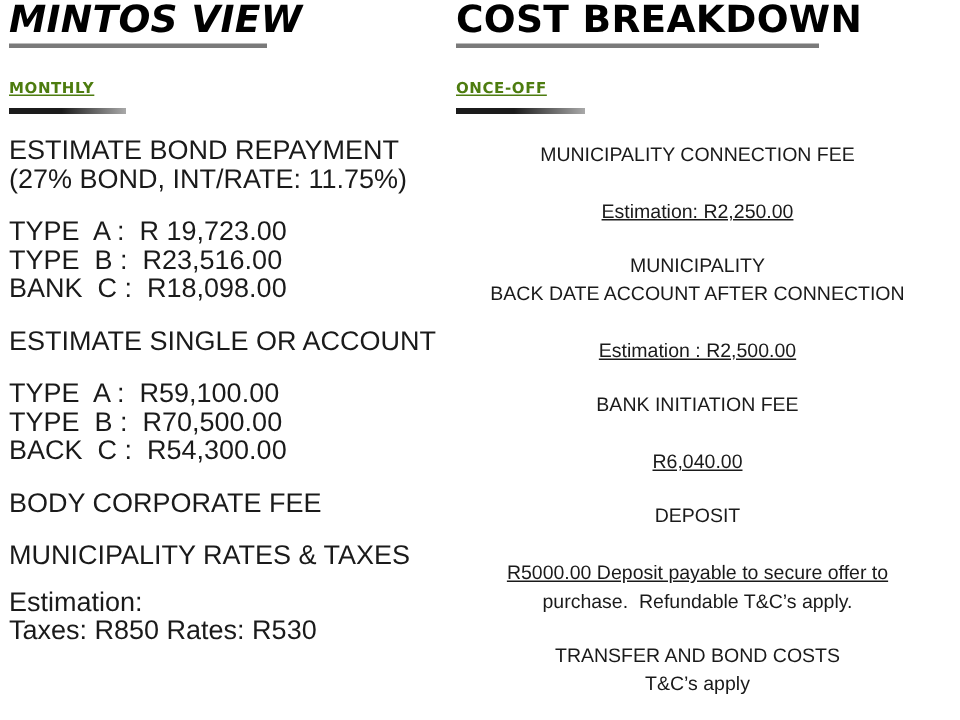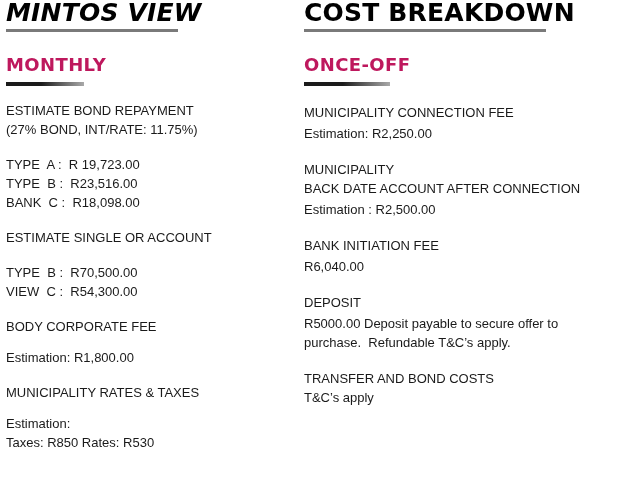--- a/index.html
+++ b/index.html
@@ -52,54 +52,55 @@
     background: #7a7a7a;
     margin-top: 3px;
     width: 172px;
   }
   .col-right .title-rule {
     width: 242px;
   }
   .section-head {
     font-family: "DejaVu Sans", sans-serif;
     font-weight: bold;
-    font-size: 18px;
+    font-size: 10px;
     letter-spacing: 0.4px;
-    color: #be185d;
+    color: #4d7c0f;
     margin-top: 22px;
+    text-decoration: underline;
   }
   .head-rule {
     height: 4px;
     width: 78px;
     margin-top: 7px;
     background: linear-gradient(to right, #1b1b1b 0%, #1b1b1b 45%, #a9a9a9 100%);
   }
   .col-right .head-rule {
     width: 86px;
   }
   .block {
     margin-top: 15px;
   }
   .line {
     font-size: 13.5px;
     line-height: 19px;
     color: #1a1a1a;
     white-space: pre;
   }
   .col-left .line {
-    font-size: 13px;
+    font-size: 18px;
   }
   .col-right .line {
     font-size: 13px;
     line-height: 19px;
   }
   .gap-sm { margin-top: 12px; }
   .gap-md { margin-top: 16px; }
-  .rblock { margin-top: 17px; }
-  .rblock .line.sub { margin-top: 2px; }
+  .rblock { margin-top: 17px; text-align: center; }
+  .rblock .line.sub { margin-top: 19px; text-decoration: underline; }
 </style>
 </head>
 <body>
 
 <div class="page">
 
   <div class="col col-left">
     <h1 class="col-title">MINTOS VIEW</h1>
     <div class="title-rule"></div>
 
@@ -115,31 +116,29 @@
       <div class="line">TYPE  A :  R 19,723.00</div>
       <div class="line">TYPE  B :  R23,516.00</div>
       <div class="line">BANK  C :  R18,098.00</div>
     </div>
 
     <div class="block gap-md">
       <div class="line">ESTIMATE SINGLE OR ACCOUNT</div>
     </div>
 
     <div class="block gap-md">
+      <div class="line">TYPE  A :  R59,100.00</div>
       <div class="line">TYPE  B :  R70,500.00</div>
-      <div class="line">VIEW  C :  R54,300.00</div>
+      <div class="line">BACK  C :  R54,300.00</div>
     </div>
 
     <div class="block gap-md">
       <div class="line">BODY CORPORATE FEE</div>
     </div>
 
-    <div class="block gap-sm">
-      <div class="line">Estimation: R1,800.00</div>
-    </div>
 
     <div class="block gap-md">
       <div class="line">MUNICIPALITY RATES &amp; TAXES</div>
     </div>
 
     <div class="block gap-sm">
       <div class="line">Estimation:</div>
       <div class="line">Taxes: R850 Rates: R530</div>
 
     </div>

